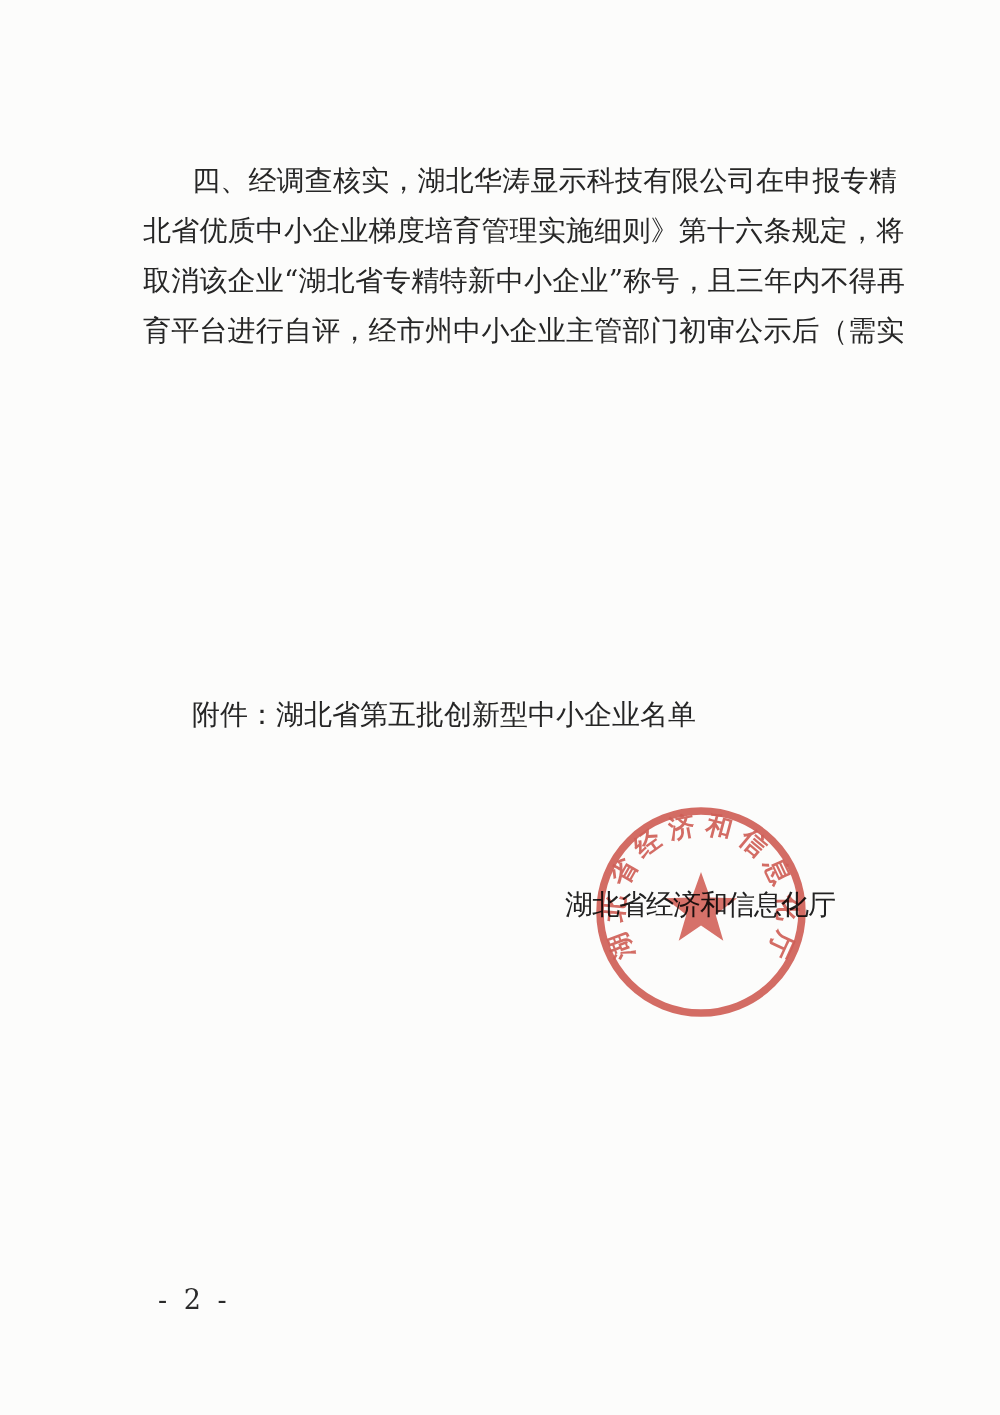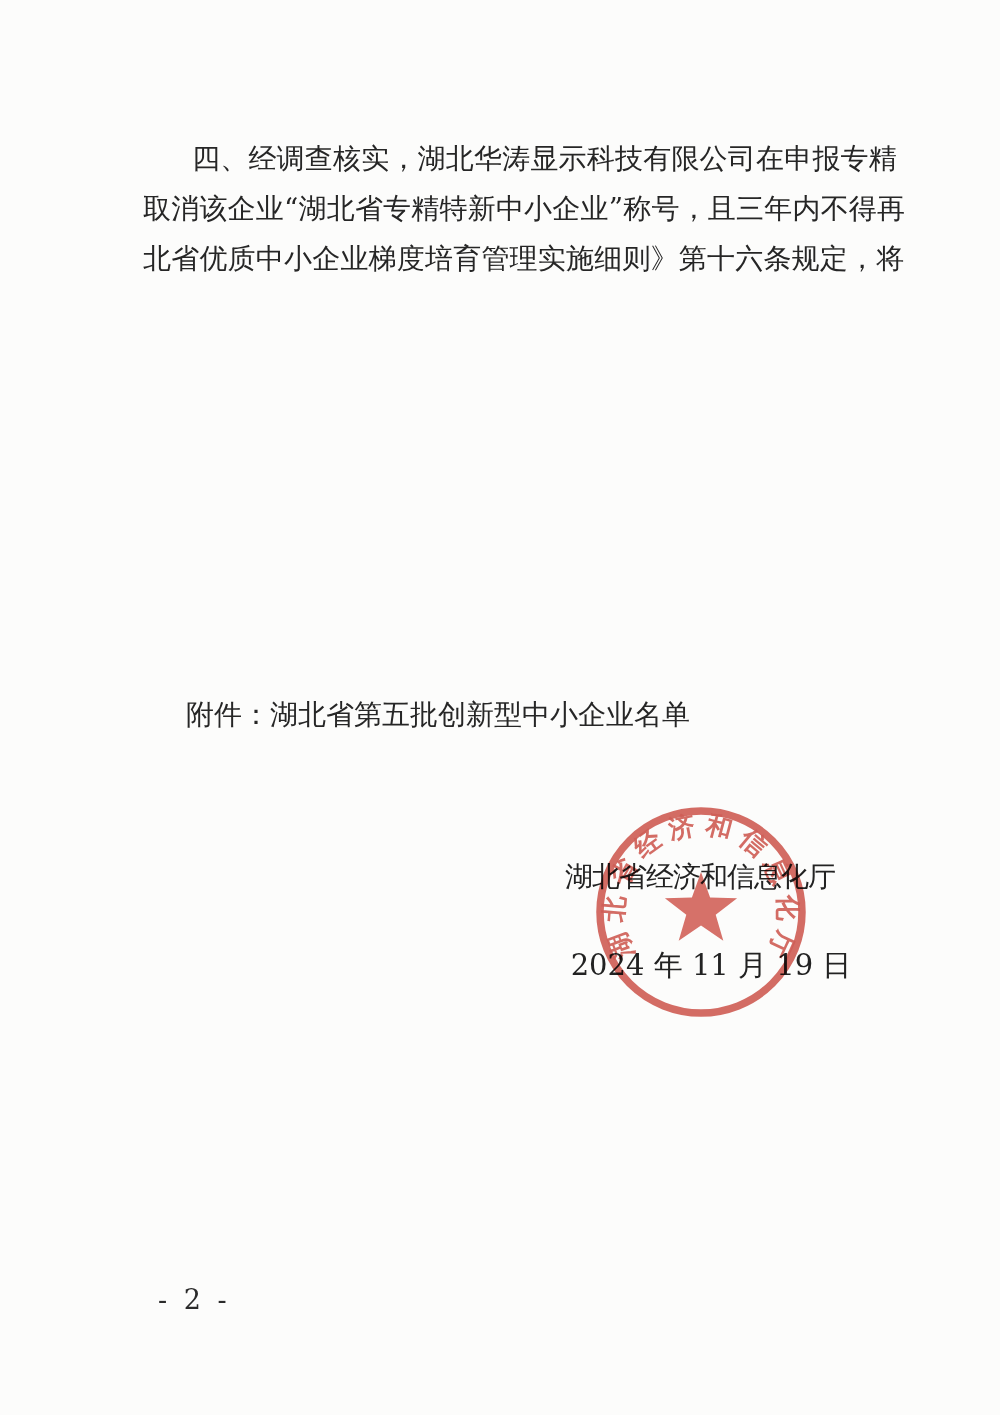--- a/index.html
+++ b/index.html
@@ -9,45 +9,45 @@
     height: 1415px;
     margin: 0 auto;
     background: #fcfcfb;
     overflow: hidden;
     font-family: "DejaVu Serif", "Liberation Serif", serif;
     color: #262626;
   }
   .body-block {
     position: absolute;
     left: 143px;
-    top: 134px;
+    top: 156px;
     width: 730px;
   }
   .bl {
     font-size: 28px;
     line-height: 50px;
     height: 50px;
     white-space: nowrap;
     letter-spacing: 0.2px;
   }
   .indent { text-indent: 49px; }
   .attachment {
     position: absolute;
-    left: 137px;
+    left: 143px;
     top: 690px;
     width: 730px;
     font-size: 28px;
     line-height: 50px;
     text-indent: 49px;
     white-space: nowrap;
   }
   .signature {
     position: absolute;
     left: 700px;
-    top: 860px;
+    top: 888px;
     transform: translateX(-50%);
     font-size: 28px;
     line-height: 34px;
     letter-spacing: -1px;
     white-space: nowrap;
     color: #222;
     z-index: 2;
   }
   .doc-date {
     position: absolute;
@@ -81,28 +81,28 @@
     color: #2a2a2a;
   }
 </style>
 </head>
 <body>
 
 <div class="page">
 
   <div class="body-block">
     <div class="bl indent">四、经调查核实，湖北华涛显示科技有限公司在申报专精</div>
+    <div class="bl">北省优质中小企业梯度培育管理实施细则》第十六条规定，将</div>
     <div class="bl">取消该企业“湖北省专精特新中小企业”称号，且三年内不得再</div>
-    <div class="bl">北省优质中小企业梯度培育管理实施细则》第十六条规定，将</div>
+    <div class="bl">育平台进行自评，经市州中小企业主管部门初审公示后（需实</div>
   </div>
 
   <div class="attachment">附件：湖北省第五批创新型中小企业名单</div>
 
   <div class="signature">湖北省经济和信息化厅</div>
-  <div class="doc-date">2024 年 11 月 19 日</div>
 
   <div class="seal">
     <svg width="260" height="260" viewBox="0 0 260 260">
       <defs>
         <filter id="inkSoft" x="-10%" y="-10%" width="120%" height="120%">
           <feGaussianBlur stdDeviation="0.55"></feGaussianBlur>
         </filter>
       </defs>
       <g filter="url(#inkSoft)">
         <circle cx="130" cy="130" r="101" fill="none" stroke="#cc4a41" stroke-width="7.5" stroke-opacity="0.92"></circle>

